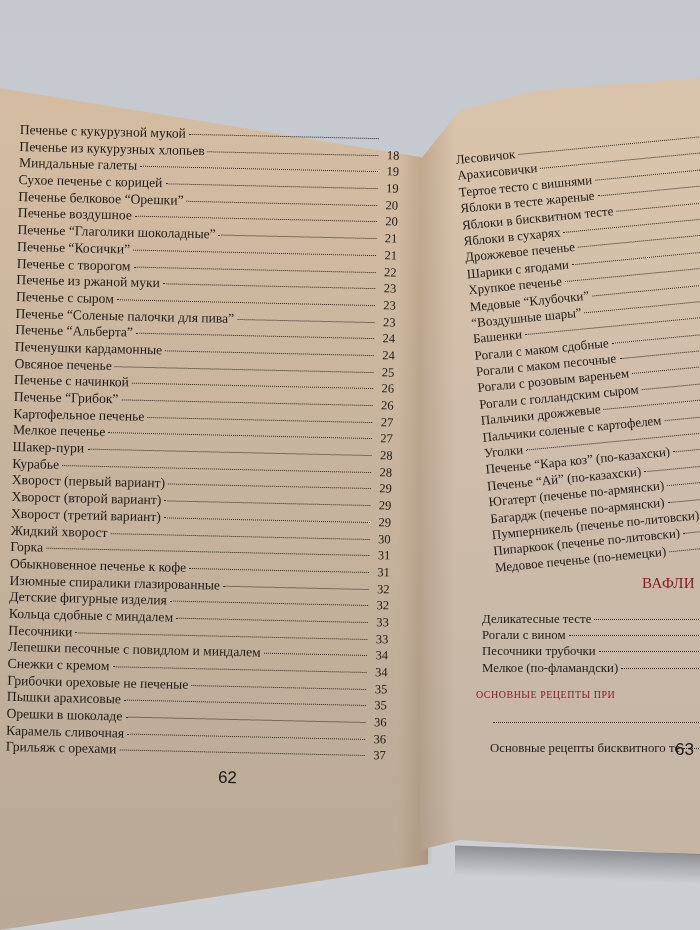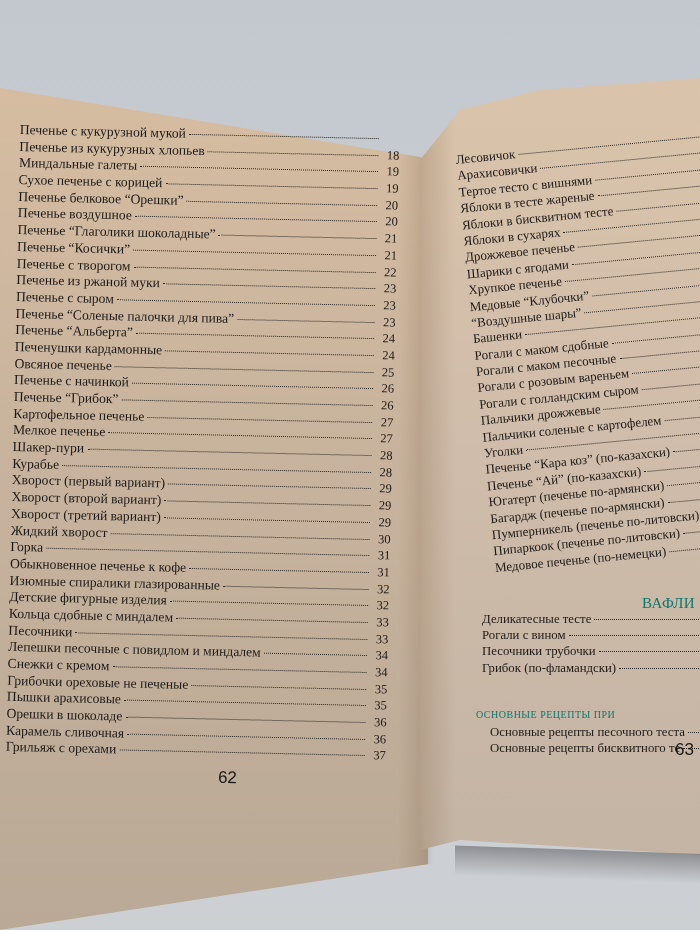--- a/index.html
+++ b/index.html
@@ -58,23 +58,22 @@
   .folio-left { left: 218px; top: 768px; transform: rotate(1.3deg); }
 
   
   .toc-right {
     position: absolute; left: 455px; top: 152px; width: 270px;
     transform: rotate(-5.5deg); transform-origin: 0 0;
   }
   .toc-right .toc-row { font-size: 13px; height: 16.4px; }
   .toc-right .toc-row .d { margin-right: 0; }
   .section-heading {
-    position: absolute; font-size: 15px; color: #0f766e; letter-spacing: 0.5px;
+    position: absolute; font-size: 15px; color: #7f1d1d; letter-spacing: 0.5px;
     white-space: nowrap;
-    margin-top: 20px;
   }
   .sh-waffles { left: 642px; top: 575px; }
   .sh-basic { left: 476px; top: 689px; font-size: 10px; }
   .toc-waffles { position: absolute; left: 482px; top: 612px; width: 240px; }
   .toc-basic { position: absolute; left: 490px; top: 725px; width: 230px; }
   .toc-waffles .toc-row, .toc-basic .toc-row { font-size: 12.8px; height: 16.2px; }
   .folio-right { left: 675px; top: 740px; }
 </style>
 </head>
 <body>
@@ -391,29 +390,28 @@
     </div>
     <div class="toc-row">
       <span class="t">Рогали с вином</span>
       <span class="d"></span>
     </div>
     <div class="toc-row">
       <span class="t">Песочники трубочки</span>
       <span class="d"></span>
     </div>
     <div class="toc-row">
-      <span class="t">Грибок (по-фламандски)</span>
+      <span class="t">Мелкое (по-фламандски)</span>
       <span class="d"></span>
     </div>
   </div>
 
 <div class="section-heading sh-basic">ОСНОВНЫЕ РЕЦЕПТЫ ПРИ</div>
 <div class="toc-basic" id="toc-basic">
     <div class="toc-row">
-      <span class="t">Основные рецепты песочного теста</span>
       <span class="d"></span>
     </div>
     <div class="toc-row">
       <span class="t">Основные рецепты бисквитного те</span>
       <span class="d"></span>
     </div>
   </div>
 
 <div class="folio folio-right">63</div>
 

